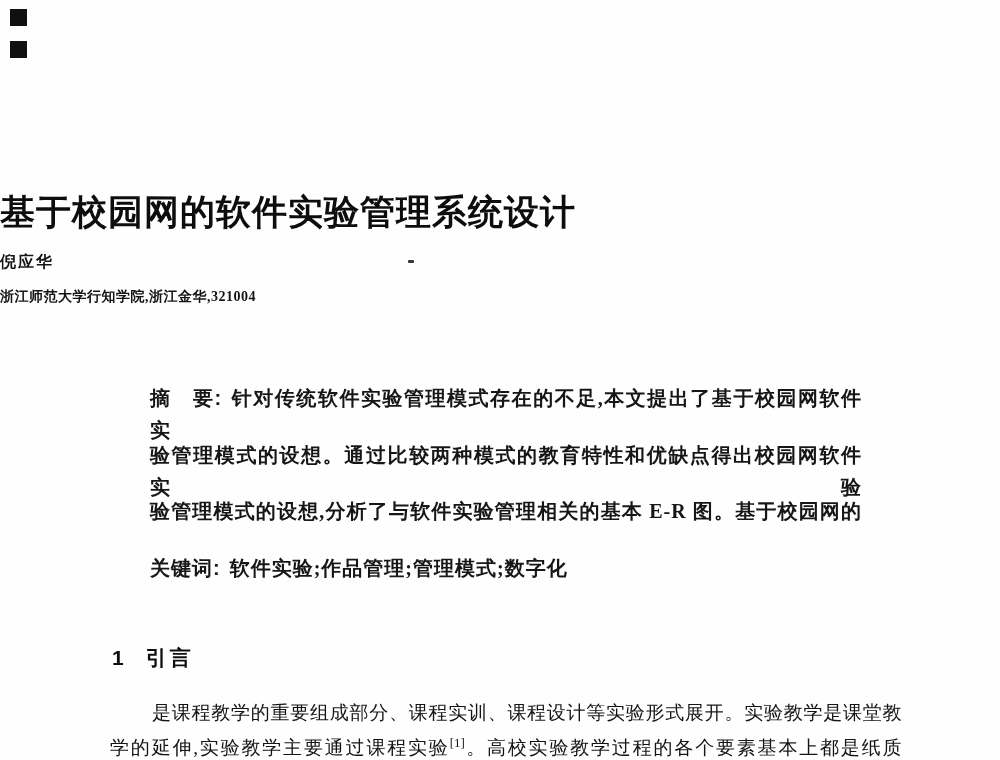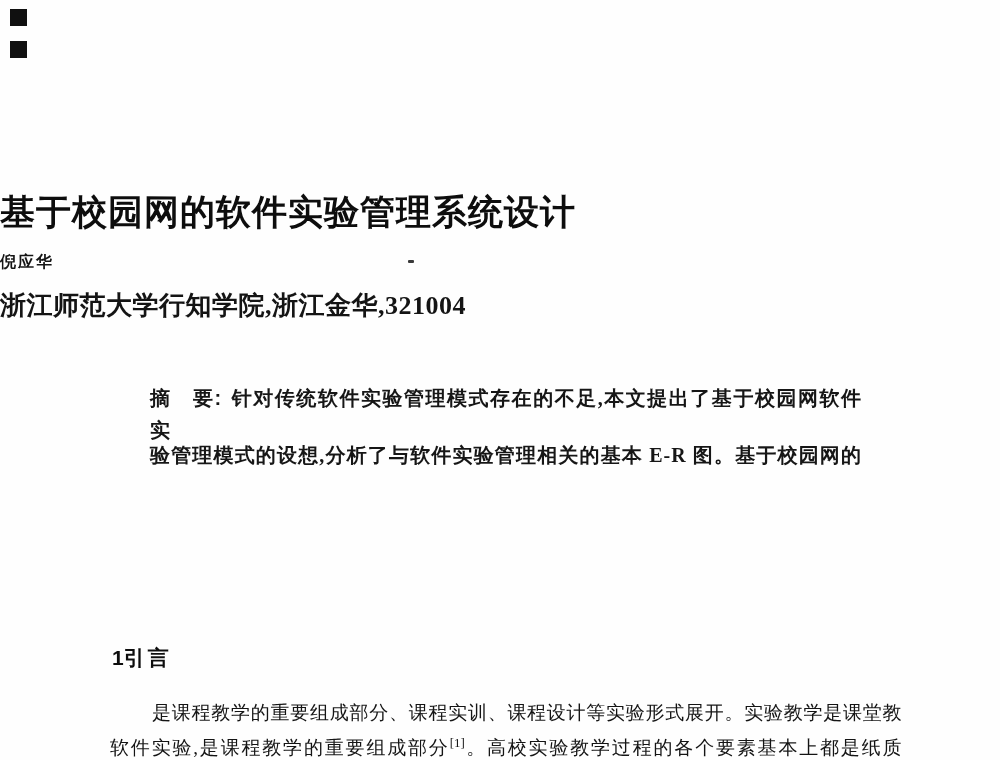--- a/index.html
+++ b/index.html
@@ -43,21 +43,21 @@
     color: #0d0d0d;
   }
   .author {
     top: 252px;
     font-size: 16px;
     letter-spacing: 2px;
     font-weight: 600;
   }
   .affiliation {
     top: 288px;
-    font-size: 26px;
+    font-size: 14px;
     font-weight: 600;
     letter-spacing: 0.5px;
   }
 
   .abstract {
     position: absolute;
     left: 150px;
     top: 358px;
     width: 712px;
     font-size: 20px;
@@ -82,21 +82,21 @@
   .section-heading {
     position: absolute;
     left: 112px;
     top: 644px;
     font-family: "Liberation Sans", "DejaVu Sans", sans-serif;
     font-weight: bold;
     font-size: 21px;
     color: #0d0d0d;
   }
   .section-heading .sec-num { display: inline-block; }
-  .section-heading .sec-title { display: inline-block; letter-spacing: 3px; }
+  .section-heading .sec-title { display: inline-block; margin-left: 22px; letter-spacing: 3px; }
 
   .body-text {
     position: absolute;
     left: 110px;
     top: 695px;
     width: 792px;
     font-size: 19px;
     letter-spacing: 0.5px;
     color: #141414;
   }
@@ -125,25 +125,29 @@
 <h1 class="center-block paper-title serif">基于校园网的软件实验管理系统设计</h1>
 
 <div class="center-block author serif">倪应华</div>
 
 <div class="center-block affiliation serif">浙江师范大学行知学院,浙江金华,321004</div>
 
 <div class="abstract">
   <div class="abs-line j">
     <span class="label">摘　要:</span><span>针对传统软件实验管理模式存在的不足,本文提出了基于校园网软件实</span>
   </div>
+  <div class="abs-line j">验管理模式的设想。通过比较两种模式的教育特性和优缺点得出校园网软件实验</div>
   <div class="abs-line j">验管理模式的设想,分析了与软件实验管理相关的基本 E-R 图。基于校园网的</div>
+  <div class="abs-line">
+    <span class="label">关键词:</span><span>软件实验;作品管理;管理模式;数字化</span>
+  </div>
 </div>
 
 <div class="section-heading">
   <span class="sec-num">1</span><span class="sec-title">引言</span>
 </div>
 
 <div class="body-text">
   <div class="body-line indent">是课程教学的重要组成部分、课程实训、课程设计等实验形式展开。实验教学是课堂教</div>
   <div class="body-line">
-    <span>软件实验,是课程教学的重要组成部分</span><sup class="cite">[1]</sup><span>。高校实验教学过程的各个要素基本上都是纸质</span>
+    <span>学的延伸,实验教学主要通过课程实验</span><sup class="cite">[1]</sup><span>。高校实验教学过程的各个要素基本上都是纸质</span>
   </div>
 </div>
 
 </body></html>

